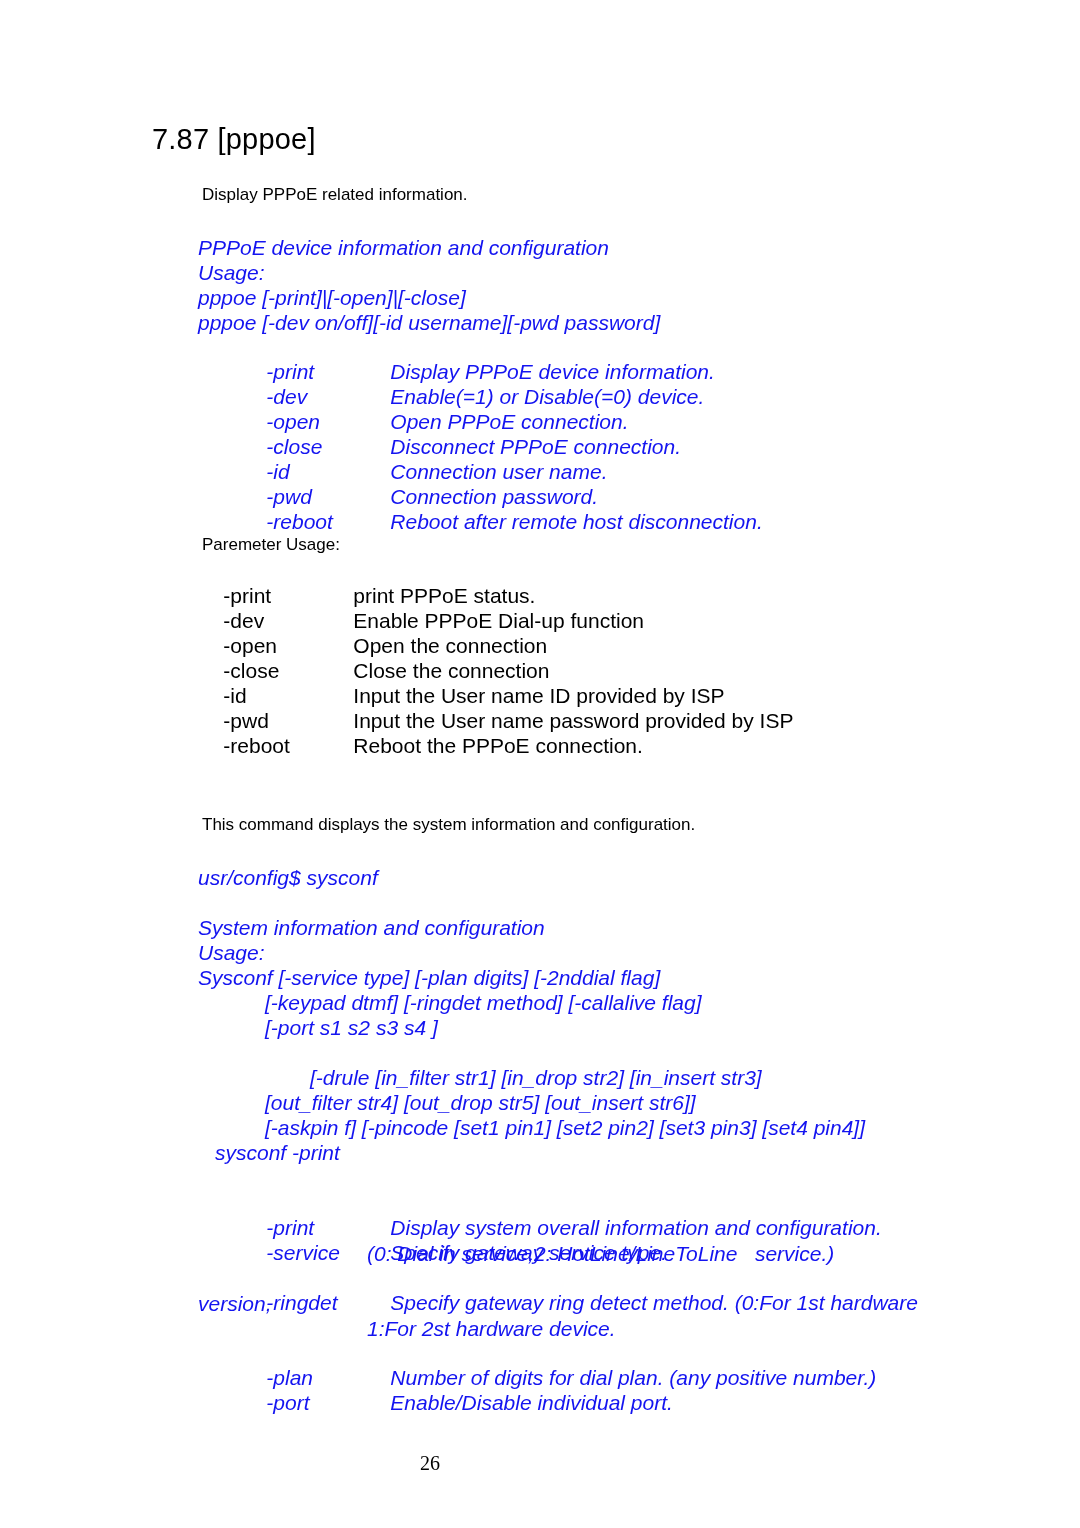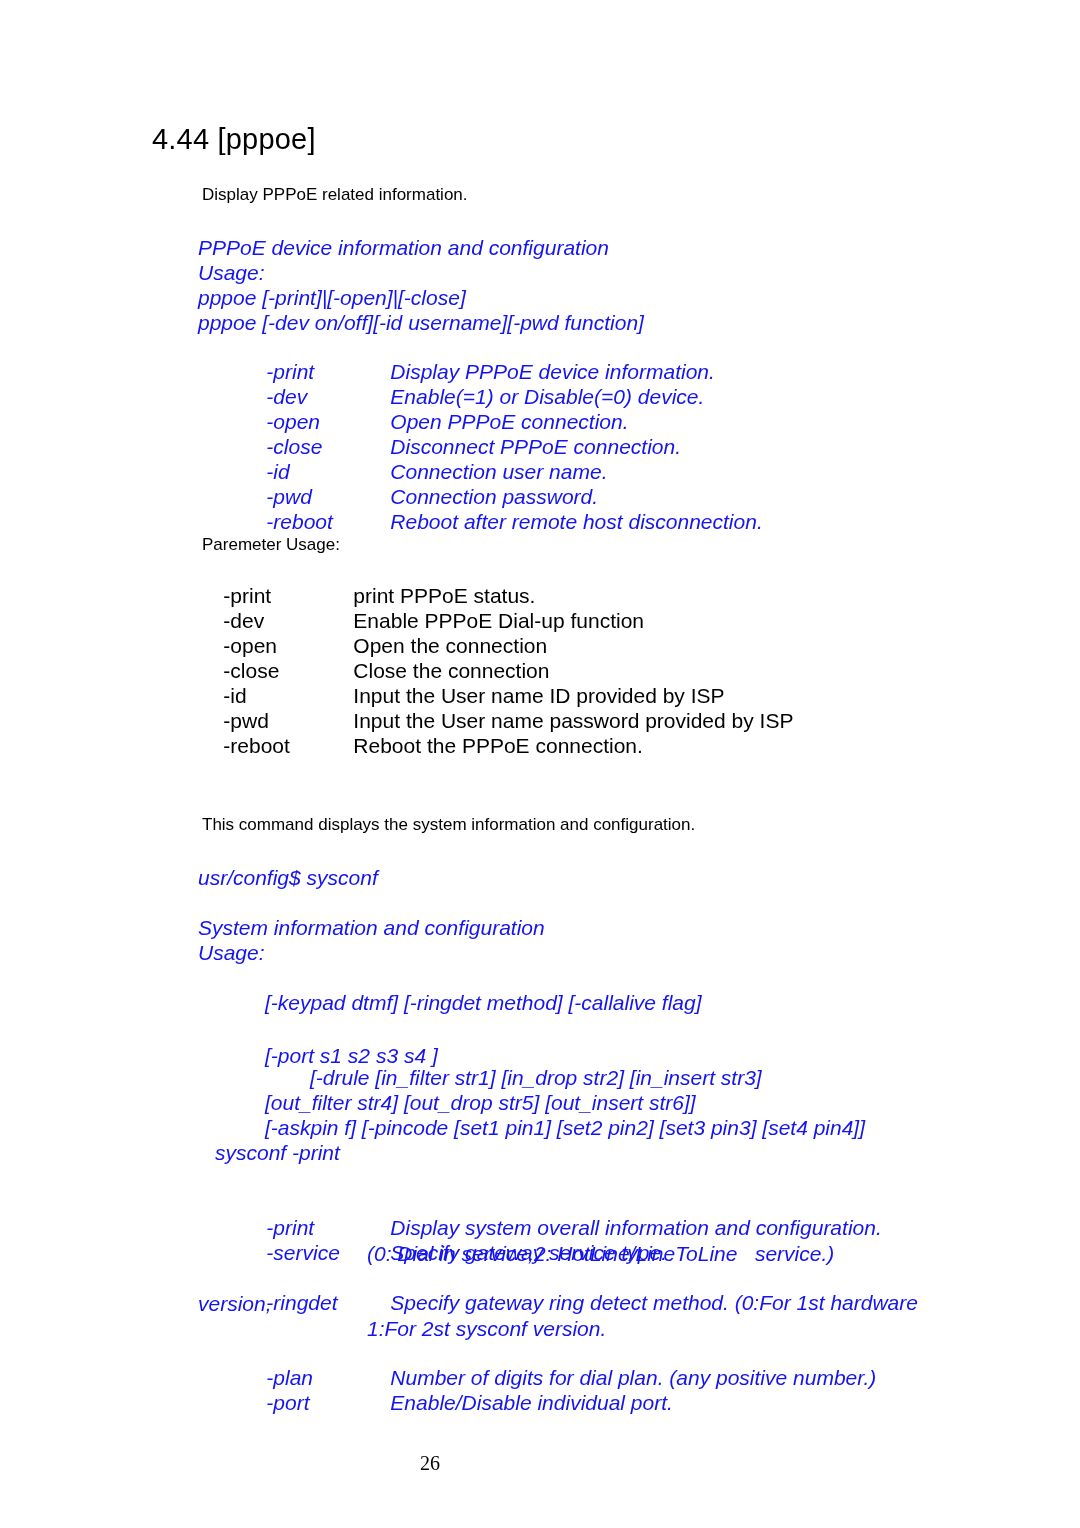--- a/index.html
+++ b/index.html
@@ -73,31 +73,31 @@
     font-family: "Liberation Serif", serif;
     font-size: 20px;
     color: #000000;
   }
 </style>
 </head>
 <body>
 
 <div class="page">
 
-  <div class="heading" style="top:123px;">4.44 [pppoe]</div>
+  <div class="heading" style="top:123px;">7.87 [pppoe]</div>
 
   <div class="para" style="left:202px; top:185px;">Display PPPoE related information.</div>
 
   <div class="blue" style="left:198px; top:236px;">PPPoE device information and configuration</div>
 
   <div class="blue" style="left:198px; top:261px;">Usage:</div>
 
   <div class="blue" style="left:198px; top:286px;">pppoe [-print]|[-open]|[-close]</div>
 
-  <div class="blue" style="left:198px; top:311px;">pppoe [-dev on/off][-id username][-pwd function]</div>
+  <div class="blue" style="left:198px; top:311px;">pppoe [-dev on/off][-id username][-pwd password]</div>
 
   <div class="blue-row" style="left:243px; top:336px;">
     <span class="lbl">-print</span><span>Display PPPoE device information.</span>
   </div>
   <div class="blue-row" style="left:243px; top:361px;">
     <span class="lbl">-dev</span><span>Enable(=1) or Disable(=0) device.</span>
   </div>
   <div class="blue-row" style="left:243px; top:386px;">
     <span class="lbl">-open</span><span>Open PPPoE connection.</span>
   </div>
@@ -140,42 +140,43 @@
 
 
   <div class="para" style="left:202px; top:815px;">This command displays the system information and configuration.</div>
 
   <div class="blue" style="left:198px; top:866px;">usr/config$ sysconf</div>
 
   <div class="blue" style="left:198px; top:916px;">System information and configuration</div>
 
   <div class="blue" style="left:198px; top:941px;">Usage:</div>
 
+  <div class="blue" style="left:198px; top:966px;">Sysconf [-service type] [-plan digits] [-2nddial flag]</div>
 
   <div class="blue" style="left:265px; top:991px;">[-keypad dtmf] [-ringdet method] [-callalive flag]</div>
-  <div class="blue" style="left:265px; top:1044px;">[-port s1 s2 s3 s4 ]</div>
+  <div class="blue" style="left:265px; top:1016px;">[-port s1 s2 s3 s4 ]</div>
   <div class="blue" style="left:265px; top:1066px;margin-left:45px;">[-drule [in_filter str1] [in_drop str2] [in_insert str3]</div>
   <div class="blue" style="left:265px; top:1091px;">[out_filter str4] [out_drop str5] [out_insert str6]]</div>
   <div class="blue" style="left:265px; top:1116px;">[-askpin f] [-pincode [set1 pin1] [set2 pin2] [set3 pin3] [set4 pin4]]</div>
 
   <div class="blue" style="left:215px; top:1141px;">sysconf -print</div>
 
   <div class="blue-row" style="left:243px; top:1192px;">
     <span class="lbl">-print</span><span>Display system overall information and configuration.</span>
   </div>
   <div class="blue-row" style="left:243px; top:1217px;">
     <span class="lbl">-service</span><span>Specify gateway service type.</span>
   </div>
   <div class="blue" style="left:367px; top:1242px;">(0: Dial in service,2: HotLine/LineToLine   service.)</div>
 
   <div class="blue-row" style="left:243px; top:1267px;">
     <span class="lbl">-ringdet</span><span>Specify gateway ring detect method. (0:For 1st hardware</span>
   </div>
   <div class="blue" style="left:198px; top:1292px;">version,</div>
-  <div class="blue" style="left:367px; top:1317px;">1:For 2st sysconf version.</div>
+  <div class="blue" style="left:367px; top:1317px;">1:For 2st hardware device.</div>
 
   <div class="blue-row" style="left:243px; top:1342px;">
     <span class="lbl">-plan</span><span>Number of digits for dial plan. (any positive number.)</span>
   </div>
   <div class="blue-row" style="left:243px; top:1367px;">
     <span class="lbl">-port</span><span>Enable/Disable individual port.</span>
   </div>
 
   <div class="pageno" style="top:1452px;">26</div>
 

